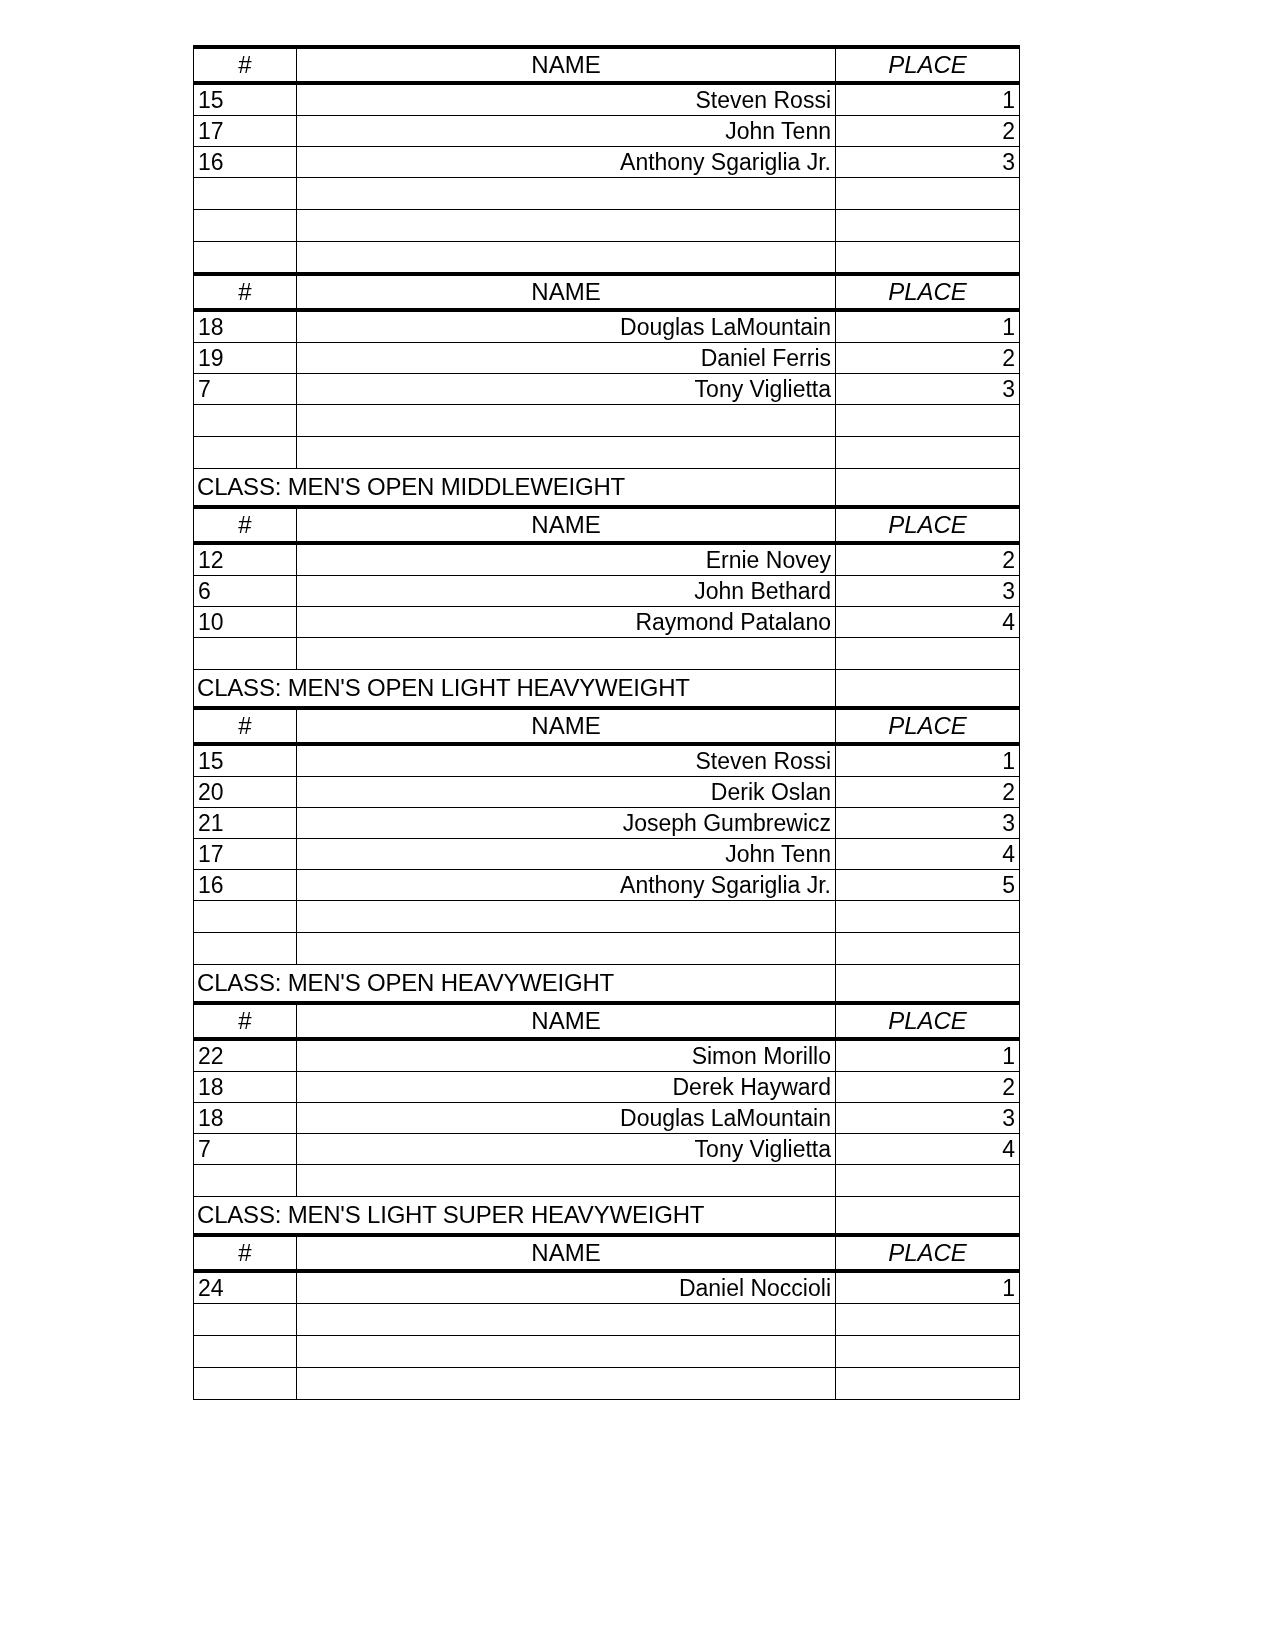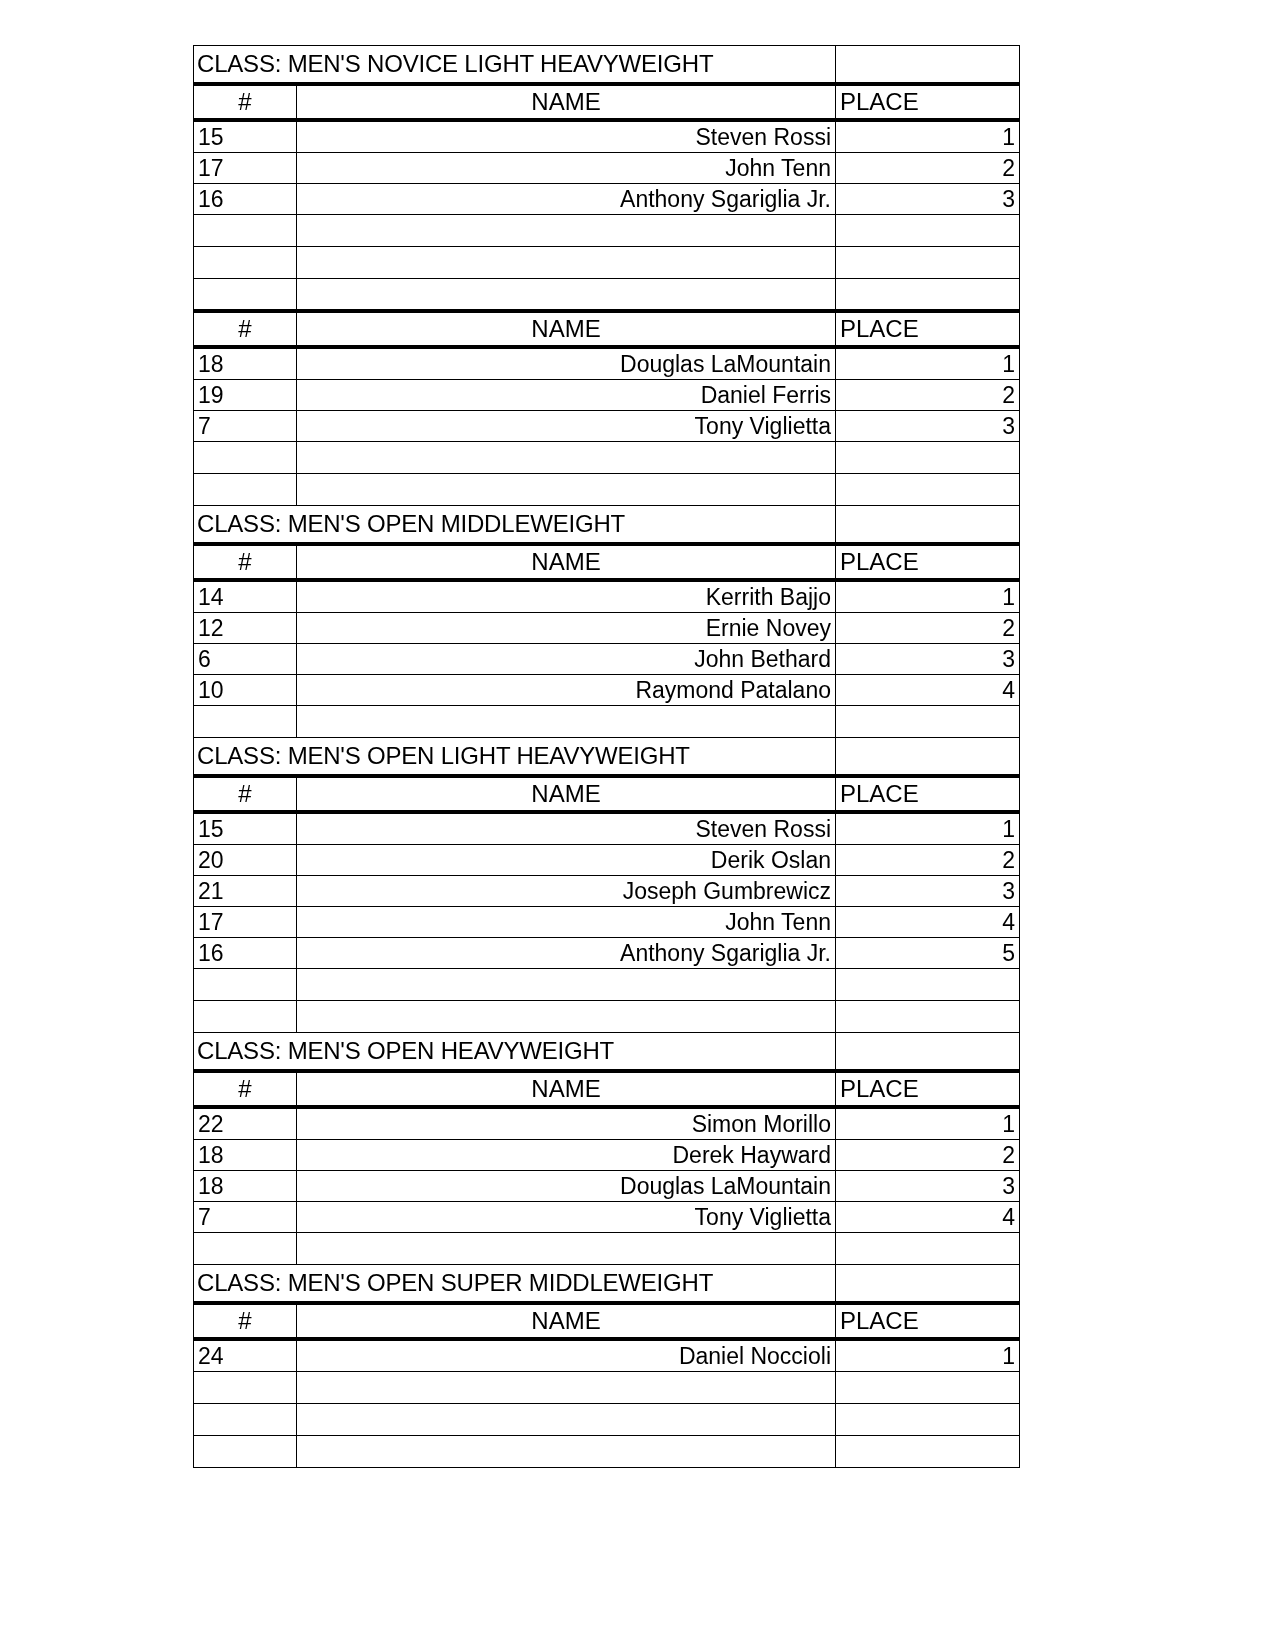--- a/index.html
+++ b/index.html
@@ -59,21 +59,21 @@
 
   
   tr.head-row td {
     border-top: 4px solid #000000;
     border-bottom: 4px solid #000000;
     text-align: center;
     font-size: 24px;
     height: 32px;
     line-height: 32px;
   }
-  tr.head-row td.h-place { text-align: left; }
+  tr.head-row td.h-place { text-align: center; font-style: italic; }
 
   td.num   { text-align: left; }
   td.name  { text-align: right; padding-left: 6px; }
   td.place { text-align: right; padding-right: 5px; }
 
   tr.spacer td { height: 31px; }
 
   
   tr.gap td { height: 30px; }
 </style>
@@ -81,24 +81,20 @@
 <body>
 
 <div id="sheet">
   <table class="results">
     <colgroup>
       <col class="c-num">
       <col class="c-name">
       <col class="c-place">
     </colgroup>
     <tbody id="table-body">
-        <tr class="class-row">
-          <td class="class-title" colspan="2">CLASS: MEN'S NOVICE LIGHT HEAVYWEIGHT</td>
-          <td class="class-blank">&nbsp;</td>
-        </tr>
         <tr class="head-row">
           <td>#</td>
           <td>NAME</td>
           <td class="h-place">PLACE</td>
         </tr>
         <tr>
           <td class="num">15</td>
           <td class="name">Steven Rossi</td>
           <td class="place">1</td>
         </tr>
@@ -158,25 +154,20 @@
           <td>&nbsp;</td>
         </tr>
         <tr class="class-row">
           <td class="class-title" colspan="2">CLASS: MEN'S OPEN MIDDLEWEIGHT</td>
           <td class="class-blank">&nbsp;</td>
         </tr>
         <tr class="head-row">
           <td>#</td>
           <td>NAME</td>
           <td class="h-place">PLACE</td>
-        </tr>
-        <tr>
-          <td class="num">14</td>
-          <td class="name">Kerrith Bajjo</td>
-          <td class="place">1</td>
         </tr>
         <tr>
           <td class="num">12</td>
           <td class="name">Ernie Novey</td>
           <td class="place">2</td>
         </tr>
         <tr>
           <td class="num">6</td>
           <td class="name">John Bethard</td>
           <td class="place">3</td>
@@ -263,21 +254,21 @@
           <td class="num">7</td>
           <td class="name">Tony Viglietta</td>
           <td class="place">4</td>
         </tr>
         <tr class="spacer">
           <td>&nbsp;</td>
           <td>&nbsp;</td>
           <td>&nbsp;</td>
         </tr>
         <tr class="class-row">
-          <td class="class-title" colspan="2">CLASS: MEN'S OPEN SUPER MIDDLEWEIGHT</td>
+          <td class="class-title" colspan="2">CLASS: MEN'S LIGHT SUPER HEAVYWEIGHT</td>
           <td class="class-blank">&nbsp;</td>
         </tr>
         <tr class="head-row">
           <td>#</td>
           <td>NAME</td>
           <td class="h-place">PLACE</td>
         </tr>
         <tr>
           <td class="num">24</td>
           <td class="name">Daniel Noccioli</td>

